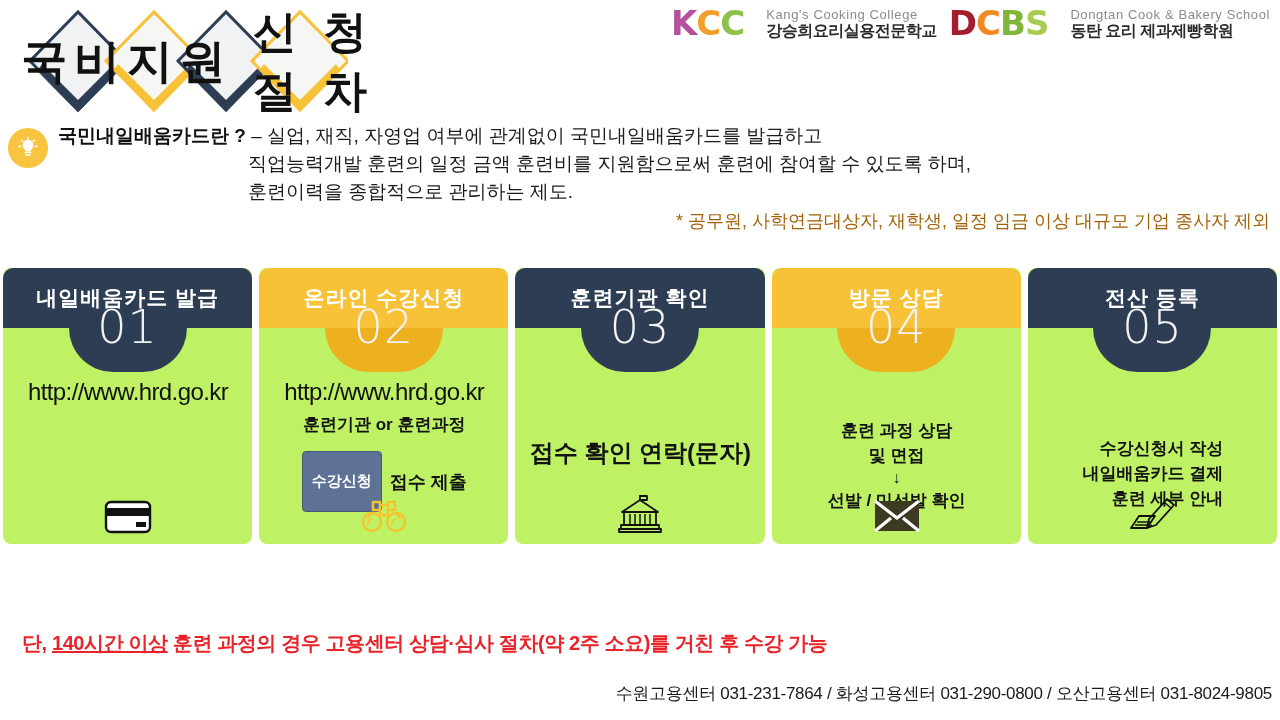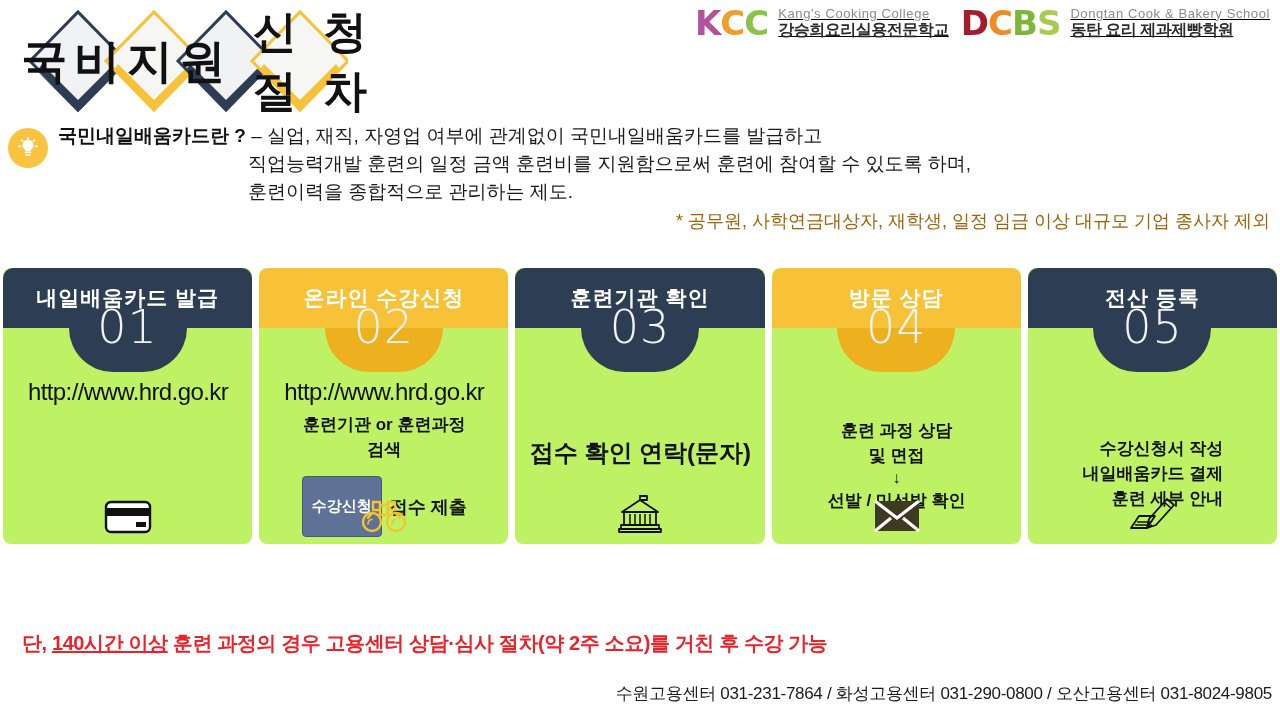--- a/index.html
+++ b/index.html
@@ -27,21 +27,21 @@
     text-align: center;
   }
   .t-char.boxed { width: 82px; }
   .t-tail {
     font-size: 44px; font-weight: bold; color: #111111;
     letter-spacing: 7px; margin-left: 24px;
   }
 
   
   .logos { position: absolute; right: 10px; top: 6px; display: flex; align-items: center; gap: 12px; }
-  .logo-block { display: flex; align-items: center; gap: 10px; text-decoration: underline; }
+  .logo-block { display: flex; align-items: flex-end; gap: 22px; }
   .logo-mark { font-size: 34px; font-weight: bold; letter-spacing: -1px; line-height: 1; font-family: "DejaVu Sans", sans-serif; }
   .logo-mark span { display: inline-block; }
   .logo-words { display: flex; flex-direction: column; justify-content: center; line-height: 1.12; }
   .logo-en { font-size: 13px; color: #8b8b8b; letter-spacing: 0.6px; }
   .logo-kr { font-size: 16px; font-weight: bold; color: #2b2b2b; letter-spacing: -0.5px; }
 
   
   .intro { position: absolute; left: 0; top: 122px; width: 1280px; height: 130px; }
   .bulb {
     position: absolute; left: 8px; top: 6px; width: 40px; height: 40px; border-radius: 50%;
@@ -214,21 +214,20 @@
       <div class="card-head">
         <div class="card-head-title">온라인 수강신청</div>
       </div>
       <div class="num-tab">
         <div class="num-text">02</div>
       </div>
       <div class="card-body">
         <div class="card-url">http://www.hrd.go.kr</div>
         <div class="card-lines">
           <div class="card-line">훈련기관 or 훈련과정</div>
-          <div class="card-line">검색</div>
         </div>
         <div class="badge-row">
           <span class="blue-badge">수강신청</span>
           <span class="badge-text">접수 제출</span>
         </div>
       </div>
       <div class="card-icon">
         <svg width="50" height="38" viewBox="0 0 50 38" fill="none" stroke="#f5c330" stroke-width="2.4" stroke-linejoin="round">
           <path d="M14 6h7v8h-7z"></path>
           <path d="M29 6h7v8h-7z"></path>

